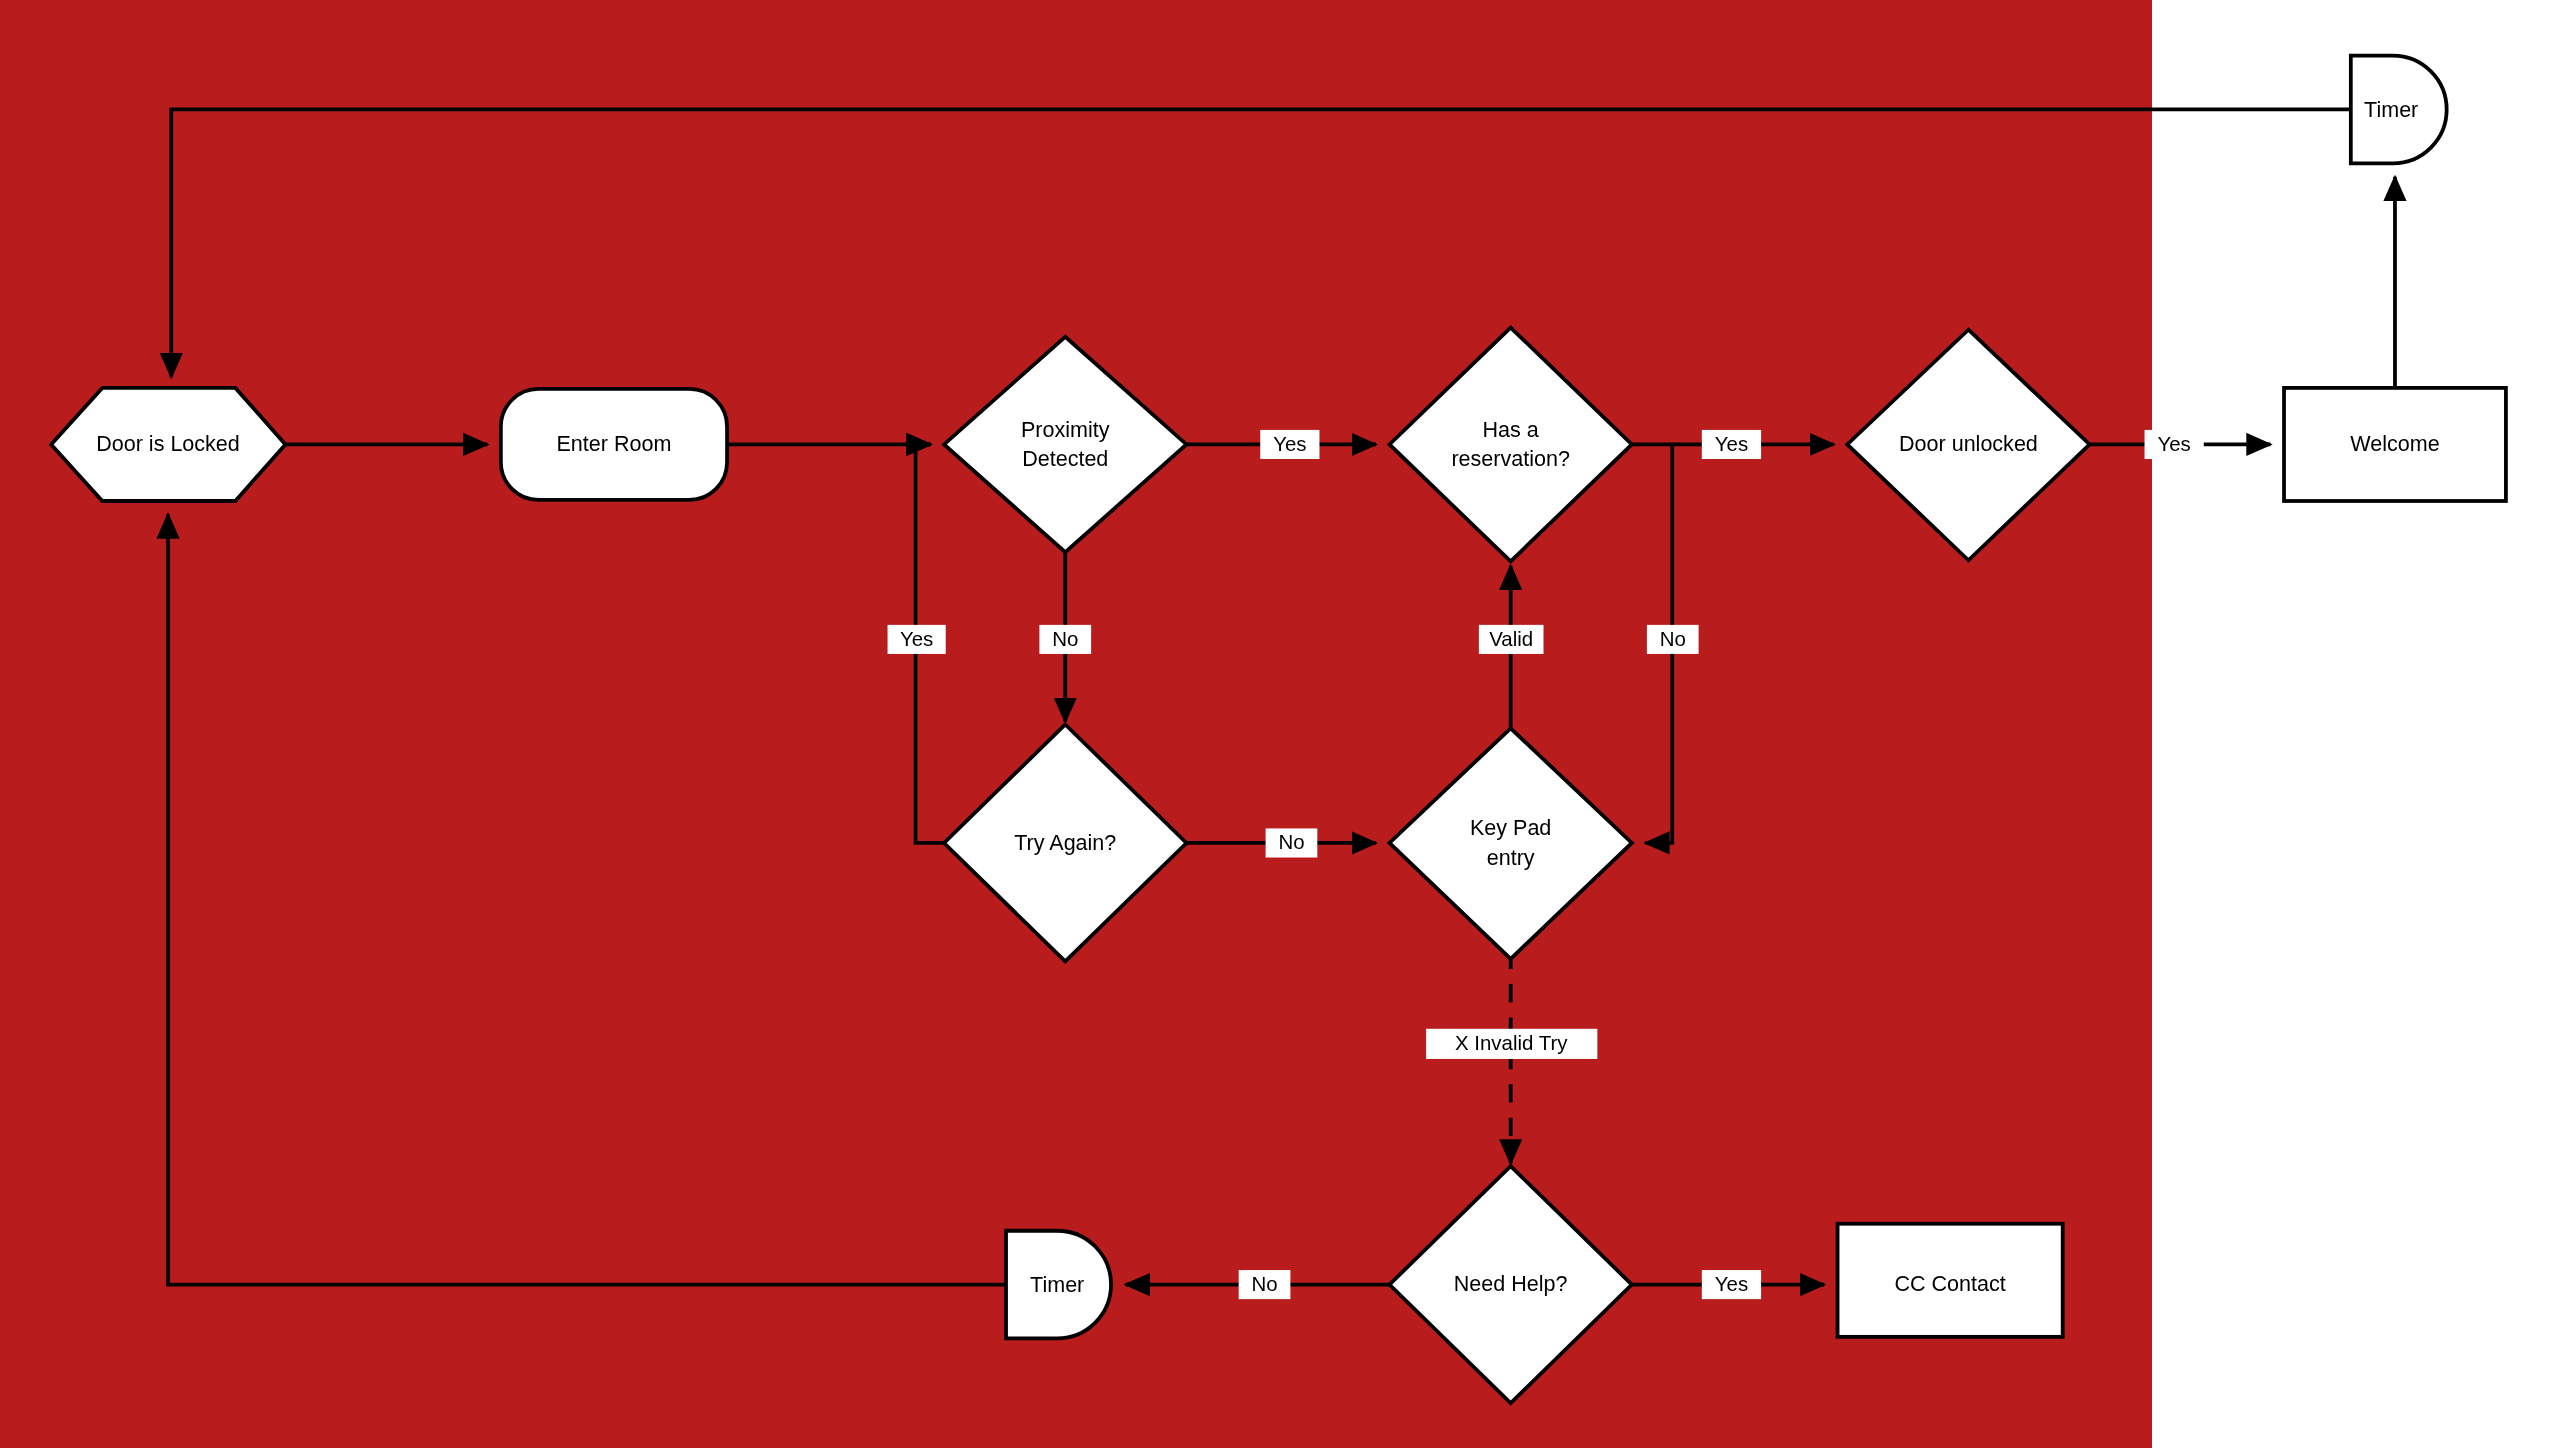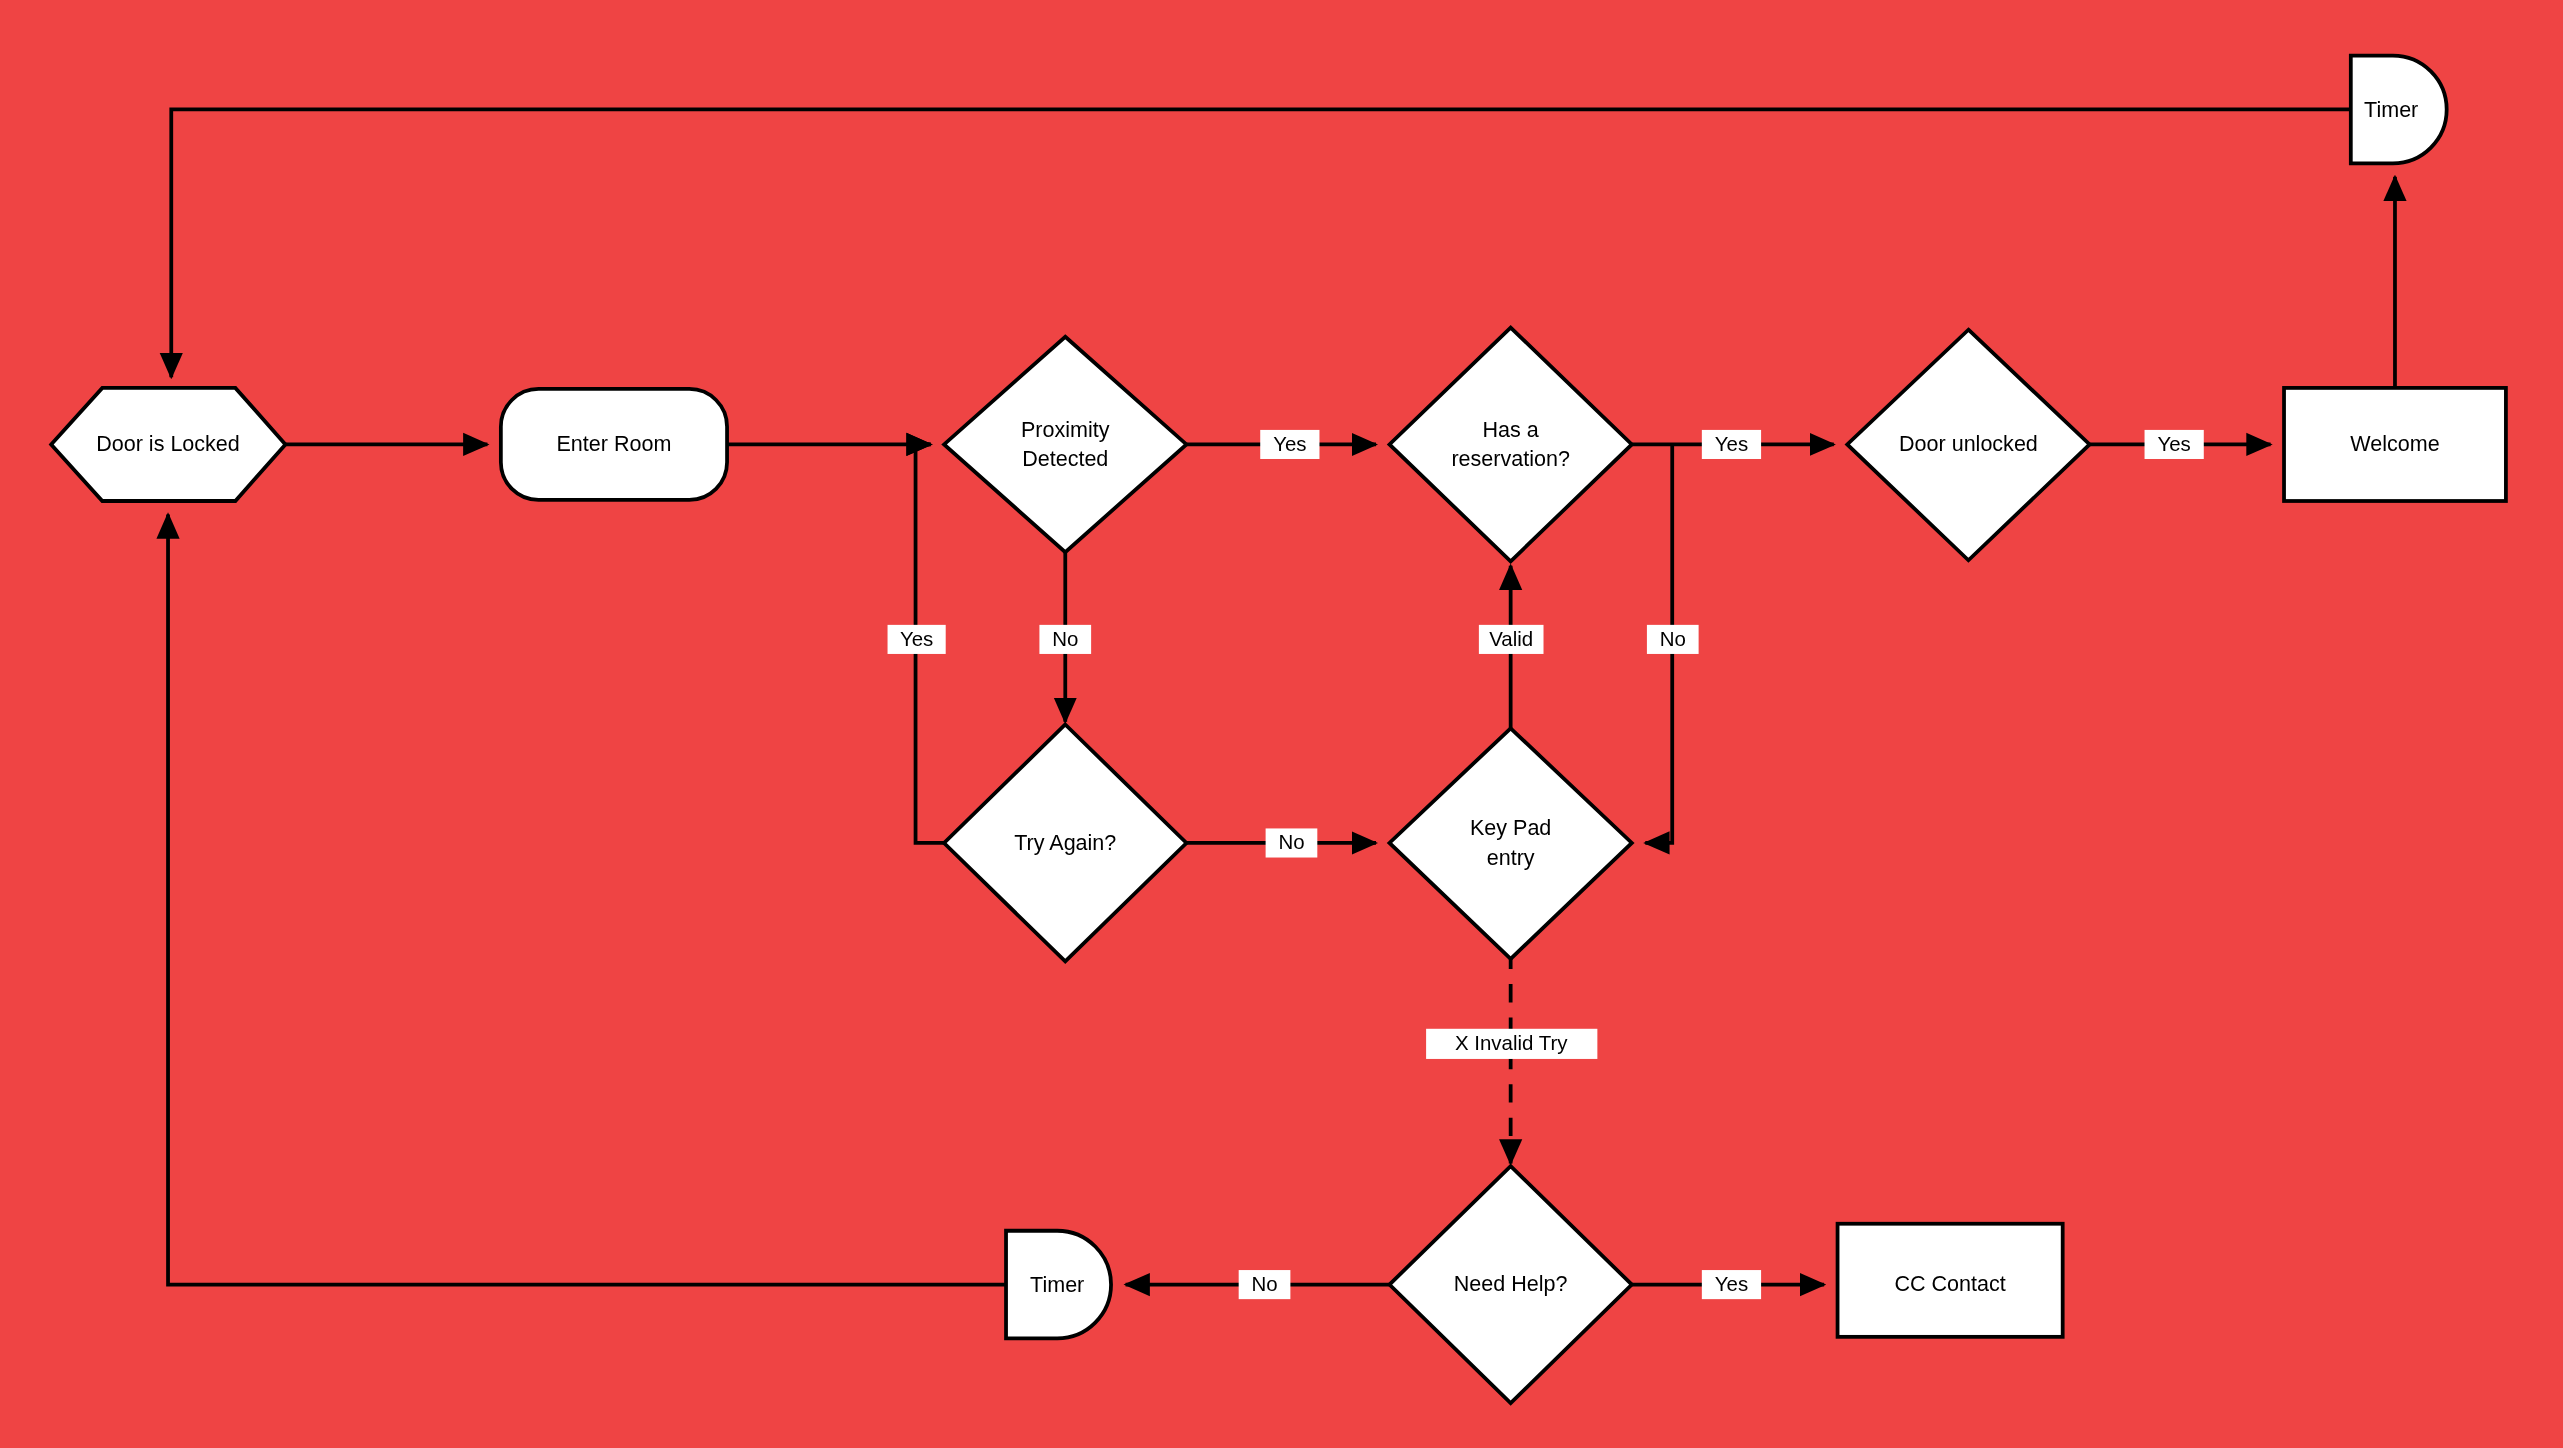--- a/index.html
+++ b/index.html
@@ -1,21 +1,21 @@
 <!DOCTYPE html>
 <html style="font-size:8.6px"><head>
 <meta charset="utf-8">
 <title>Door Access Flowchart</title>
 <style>
   html,body{margin:0;padding:0;background:#ffffff;}
   body{
     font-family:"Liberation Sans", sans-serif;
     width:2563px;height:1449px;overflow:hidden;
   }
-  #stage{position:relative;width:2563px;height:1449px;background:#ef4444;}
+  #stage{position:relative;width:2152px;height:1449px;background:#b91c1c;}
   svg#diagram{position:absolute;left:0;top:0;width:2563px;height:1449px;display:block;}
   .shape{fill:#ffffff;stroke:#000000;stroke-width:7;stroke-linejoin:miter;}
   .edge{fill:none;stroke:#000000;stroke-width:7;stroke-linecap:butt;}
   .edge-dashed{fill:none;stroke:#000000;stroke-width:7;stroke-dasharray:34 28;}
   .nodelabel{
     font-family:"Liberation Sans", sans-serif;
     font-size:40px;fill:#000000;
     text-anchor:middle;dominant-baseline:middle;
   }
   .edgelabel{

